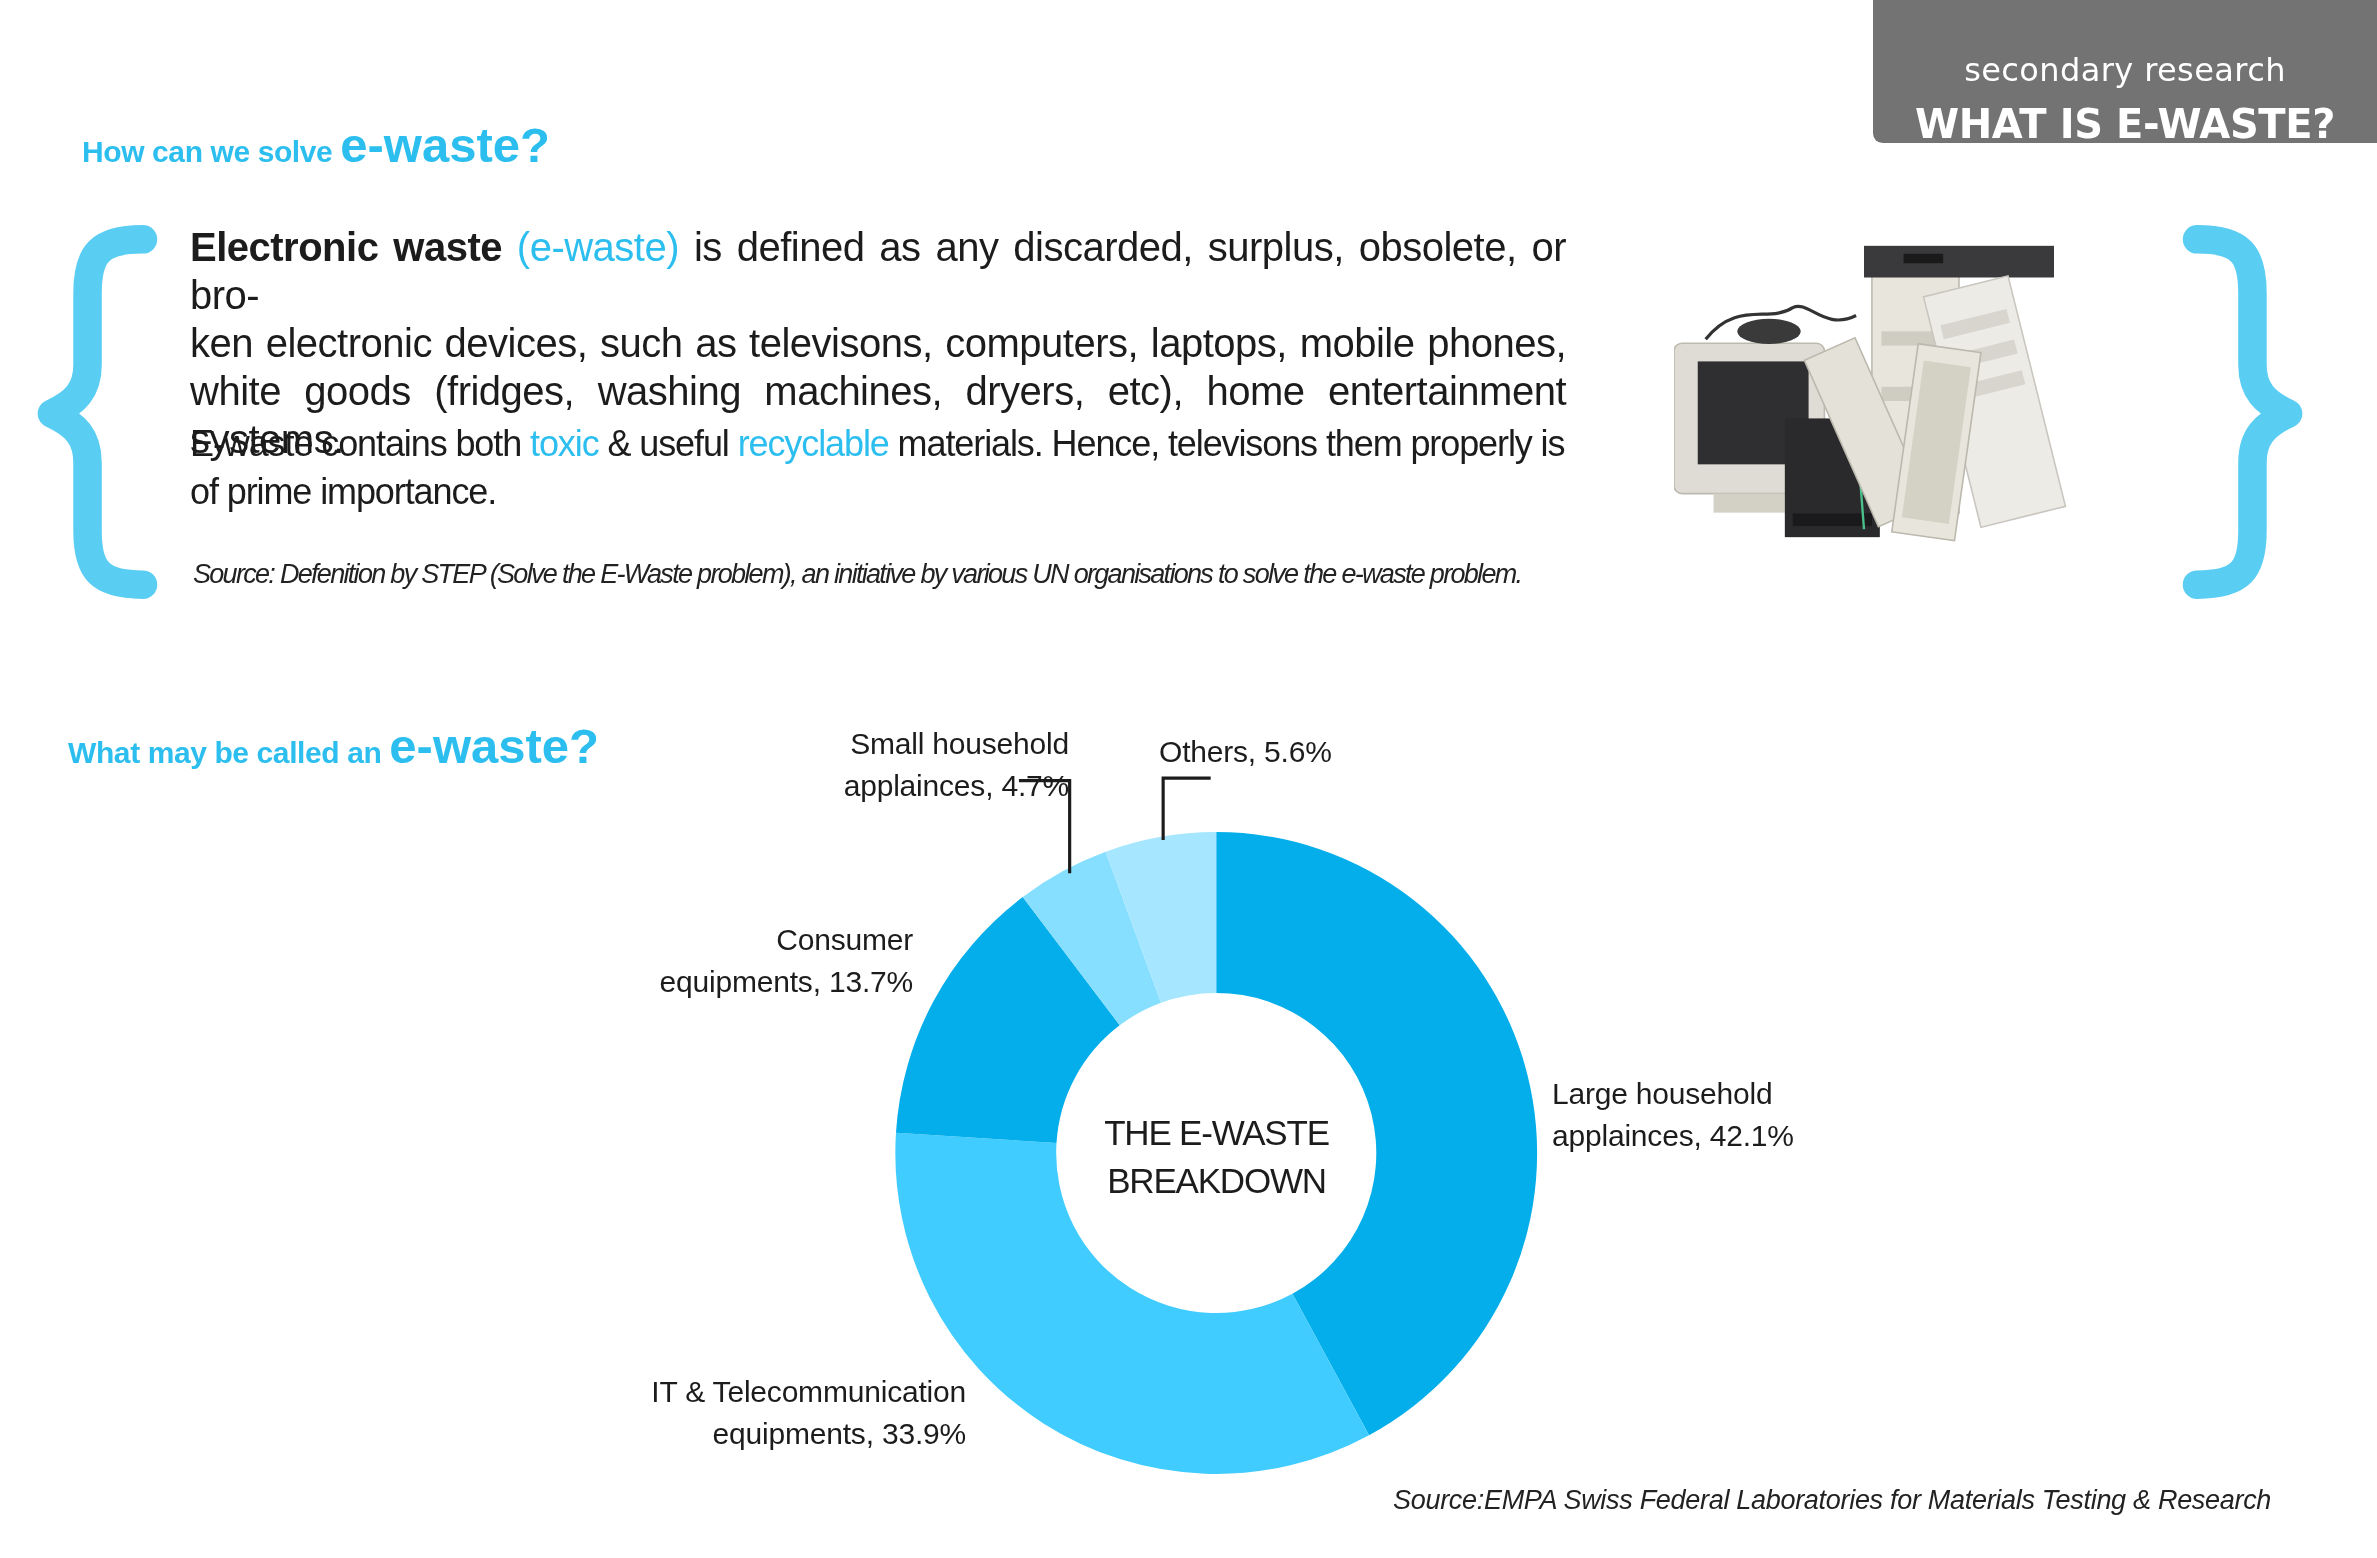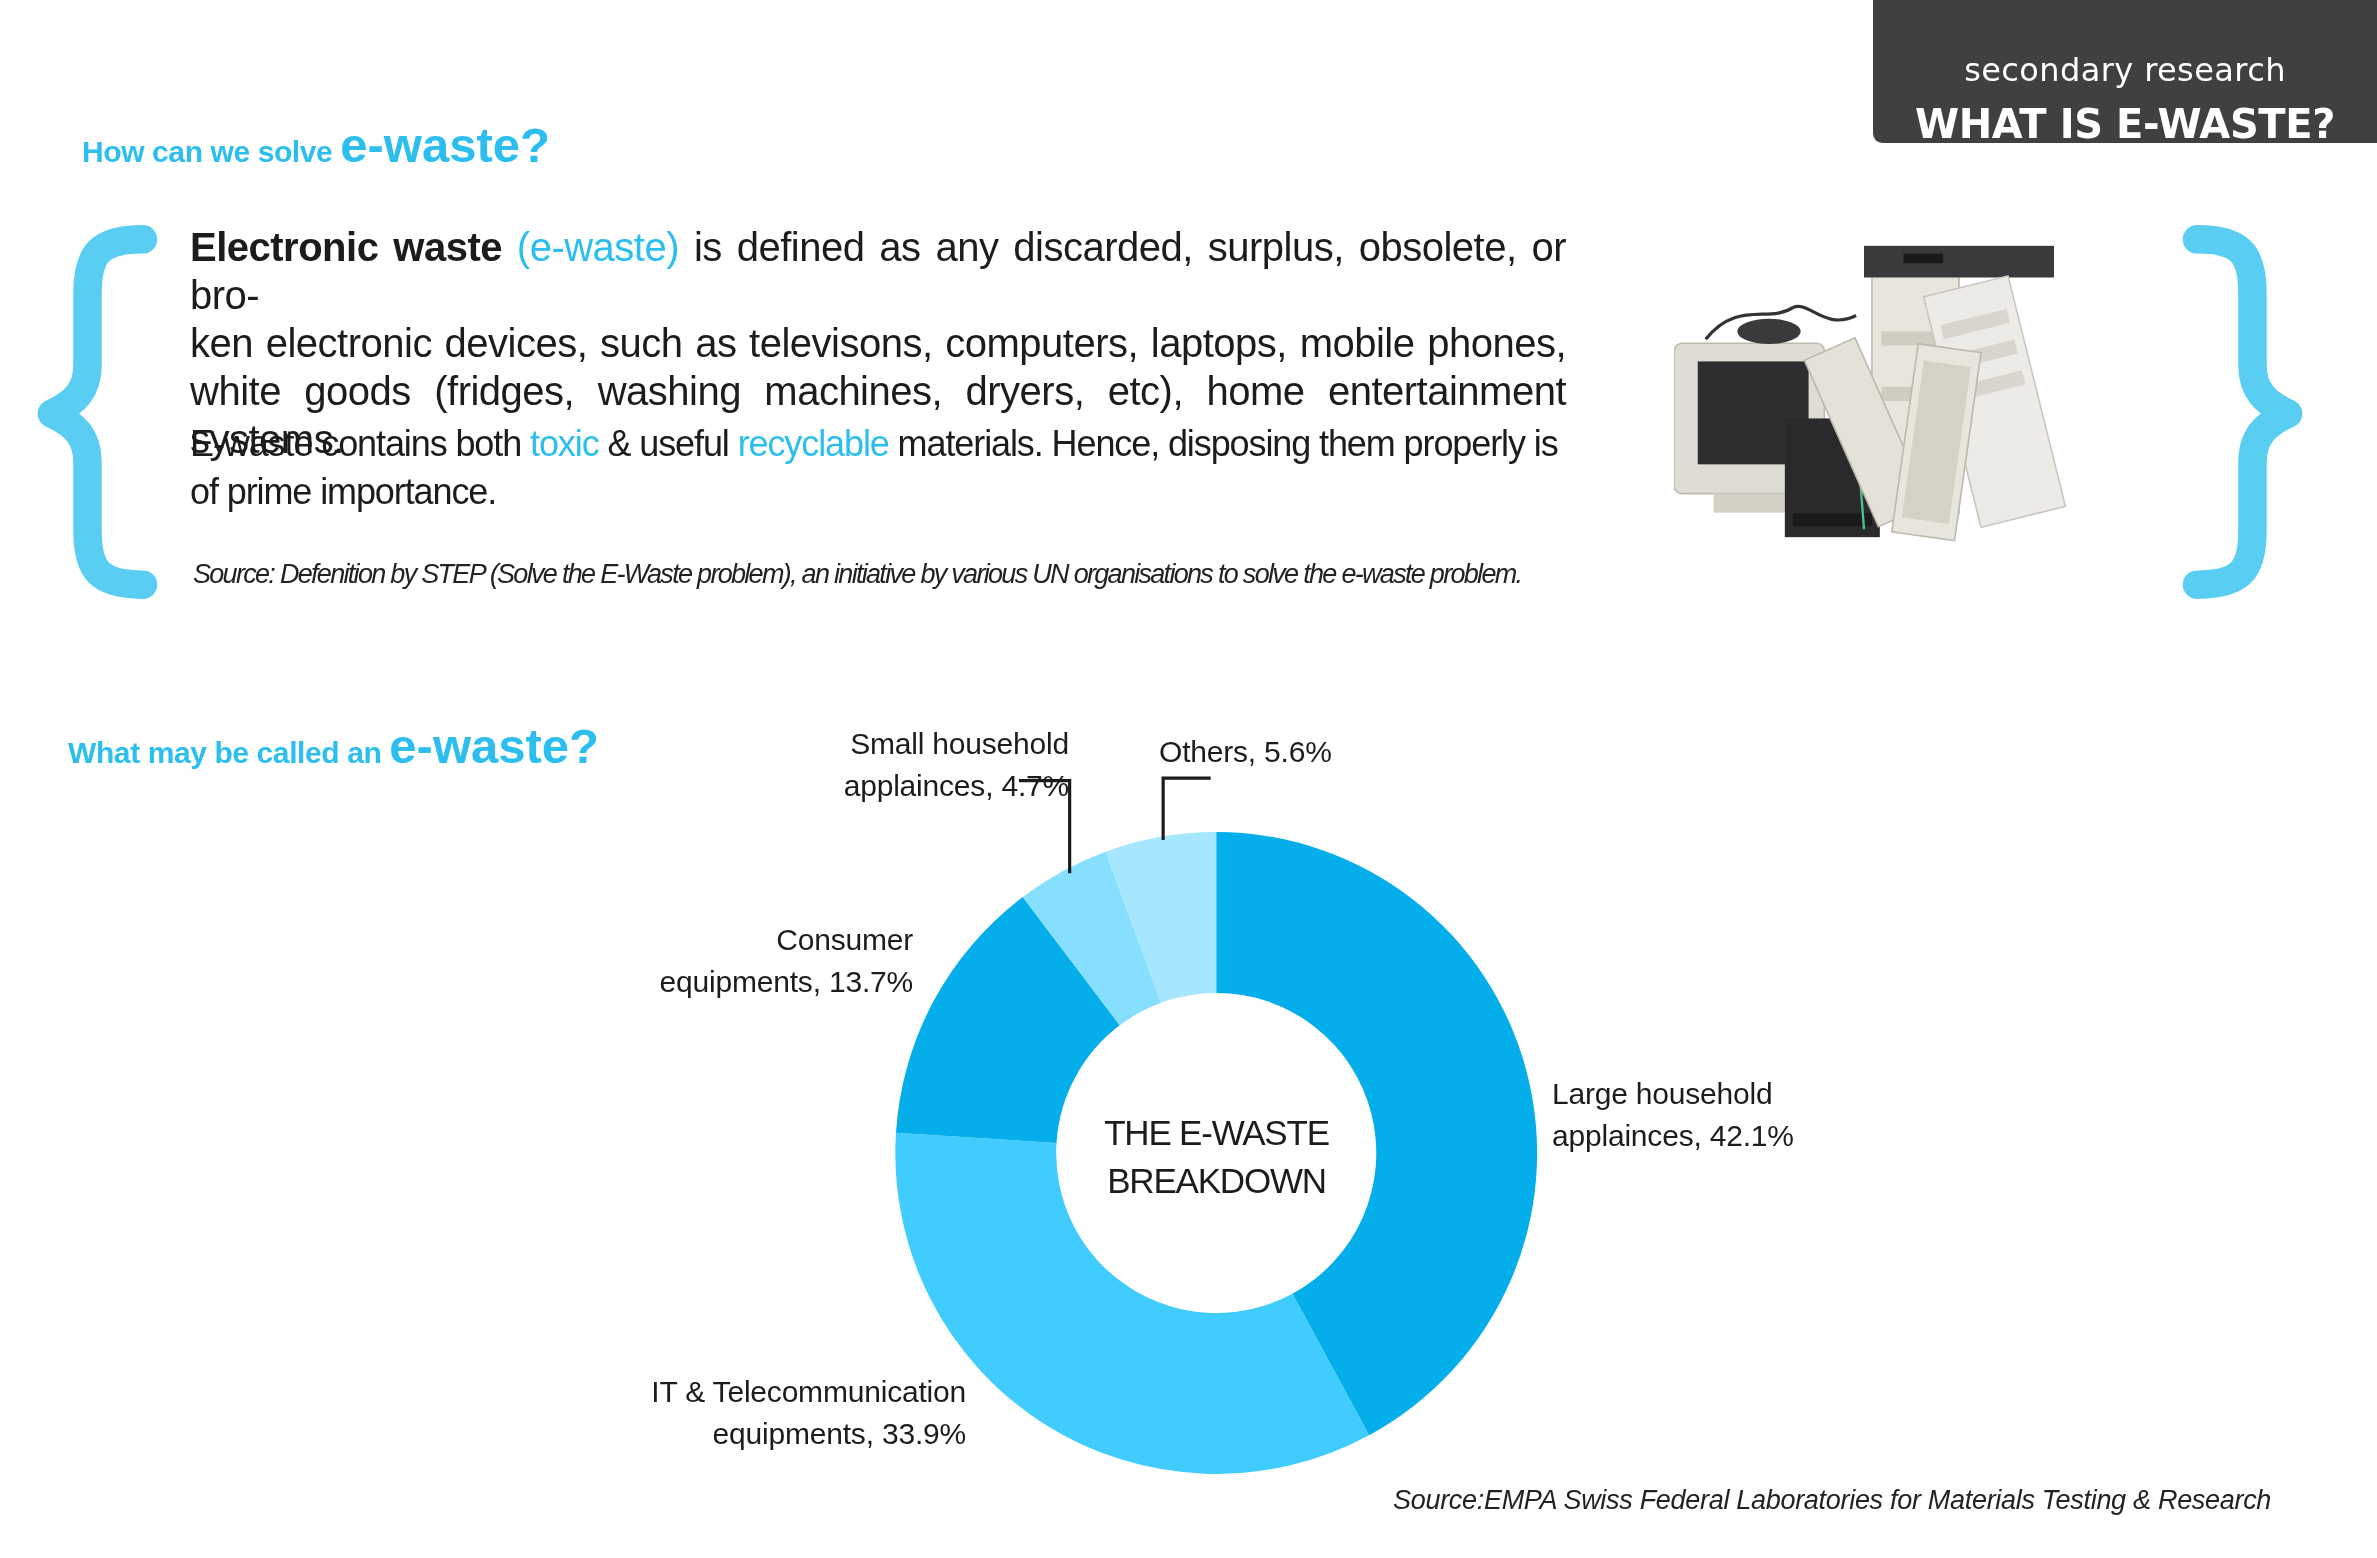--- a/index.html
+++ b/index.html
@@ -7,21 +7,21 @@
       width: 2377px; height: 1558px; position: relative; overflow: hidden;
       background: #ffffff;
       font-family: "Liberation Sans", sans-serif;
       color: #1c1c1c;
     }
     .abs { position: absolute; }
 
     
     #banner {
       left: 1873px; top: 0; width: 504px; height: 143px;
-      background: #404040; border-bottom-left-radius: 9.5px;
+      background: #737373; border-bottom-left-radius: 9.5px;
       color: #fff; text-align: center;
     }
     #banner .sub { position: absolute; left: 0; right: 0; top: 51px; font-size: 32px; font-family: "DejaVu Sans", sans-serif; font-weight: normal; letter-spacing: 0.4px; }
     #banner .main { position: absolute; left: 0; right: 0; top: 100px; font-size: 40px; font-weight: bold; font-family: "DejaVu Sans", sans-serif; letter-spacing: -0.4px; line-height: 48px; height: 43px; overflow: hidden; }
 
     .heading { color: #2BBEEE; font-weight: bold; white-space: nowrap; font-family: "Liberation Sans", sans-serif; }
     .heading .small { font-size: 30px; letter-spacing: -0.4px; }
     .heading .big { font-size: 49px; letter-spacing: 0px; }
 
     #def-heading { left: 82px; top: 117px; }
@@ -97,21 +97,21 @@
   <path d="M20 32 C 75 32, 90 50, 90 100 L 90 190 C 90 222, 105 238, 135 252 C 105 266, 90 282, 90 314 L 90 400 C 90 450, 75 468, 20 468" fill="none" stroke="#5ACDF3" stroke-width="36" stroke-linecap="round" stroke-linejoin="round"></path>
 </svg>
 
 <div id="para1" class="abs">
   <span class="line"><span class="lead">Electronic waste</span> <span class="hl">(e-waste)</span> <span>is defined as any discarded, surplus, obsolete, or bro-</span></span>
   <span class="line">ken electronic devices, such as televisons, computers, laptops, mobile phones,</span>
   <span class="line">white goods (fridges, washing machines, dryers, etc), home entertainment systems.</span>
 </div>
 
 <div id="para2" class="abs">
-  <div><span>E-waste contains both </span><span class="hl">toxic</span><span> &amp; useful </span><span class="hl">recyclable</span><span> materials. Hence, disposing them properly  is</span></div>
+  <div><span>E-waste contains both </span><span class="hl">toxic</span><span> &amp; useful </span><span class="hl">recyclable</span><span> materials. Hence, televisons them properly  is</span></div>
   <div>of prime importance.</div>
 </div>
 
 <div id="source1" class="abs source">Source: Defenition by STEP (Solve the E-Waste problem), an initiative by various UN organisations to solve the e-waste problem.</div>
 
 <svg id="ewaste-image" class="abs" viewBox="0 0 600 412" aria-label="Pile of discarded computers, monitors, keyboards and electronics">
 
   <rect x="250" y="50" width="110" height="310" fill="#e8e6dc" stroke="#bdbab0" stroke-width="2"></rect>
   <rect x="262" y="130" width="86" height="18" fill="#cfccc2"></rect>
   <rect x="262" y="200" width="86" height="18" fill="#cfccc2"></rect>

